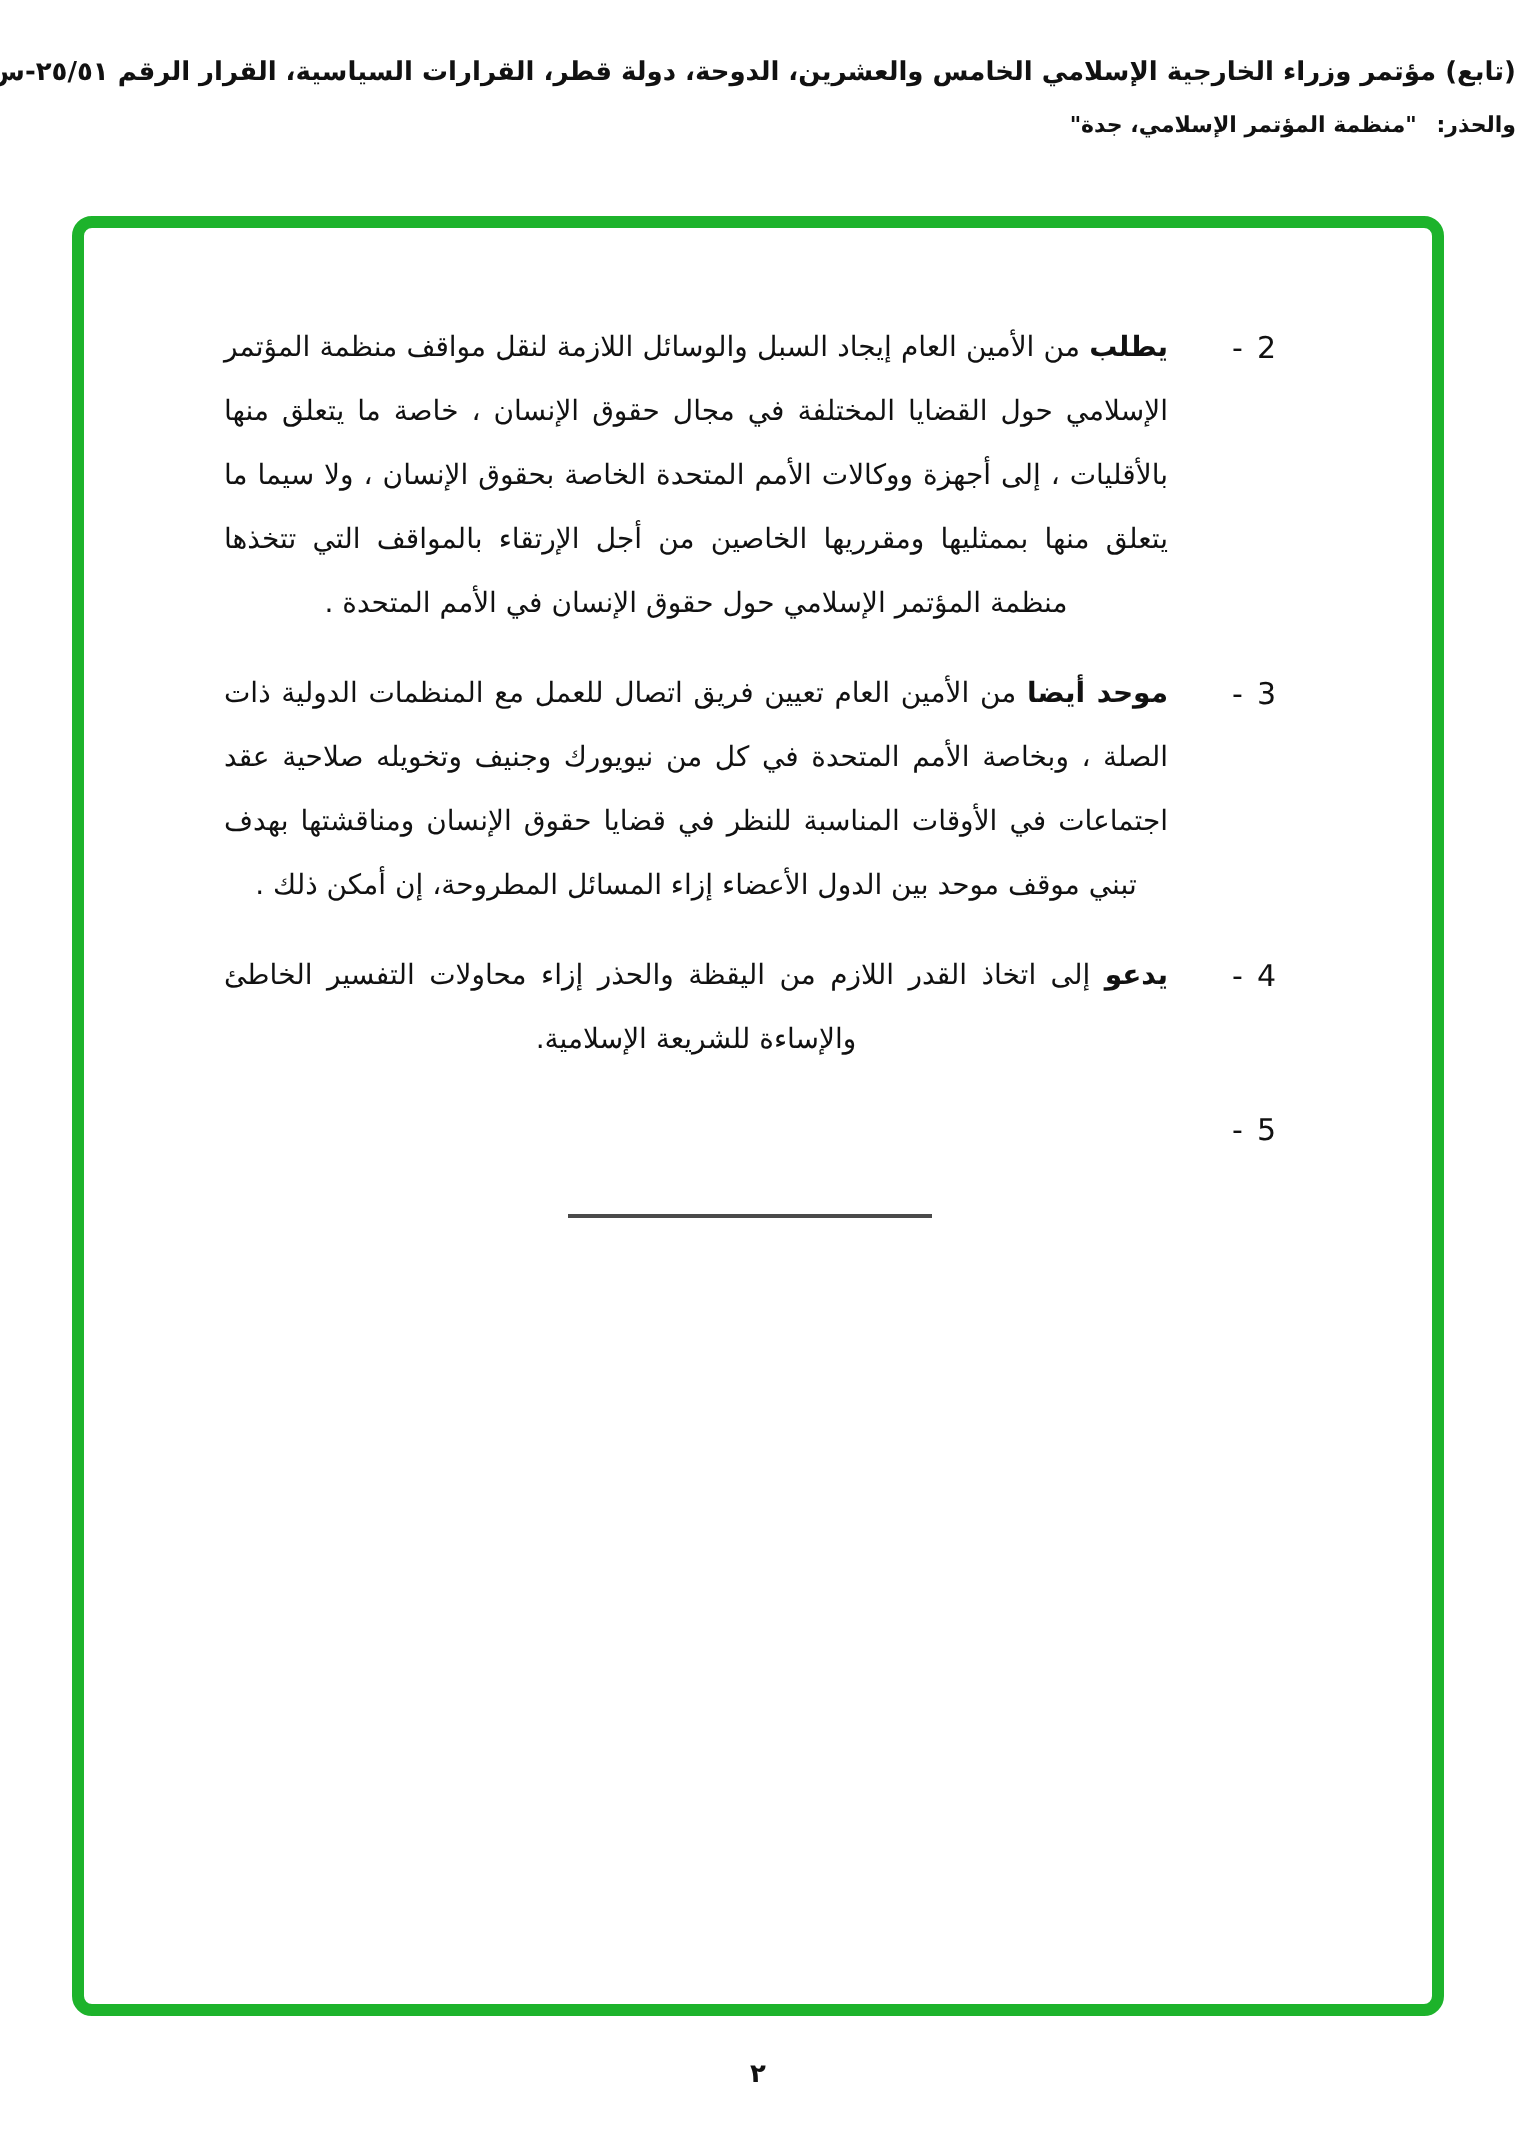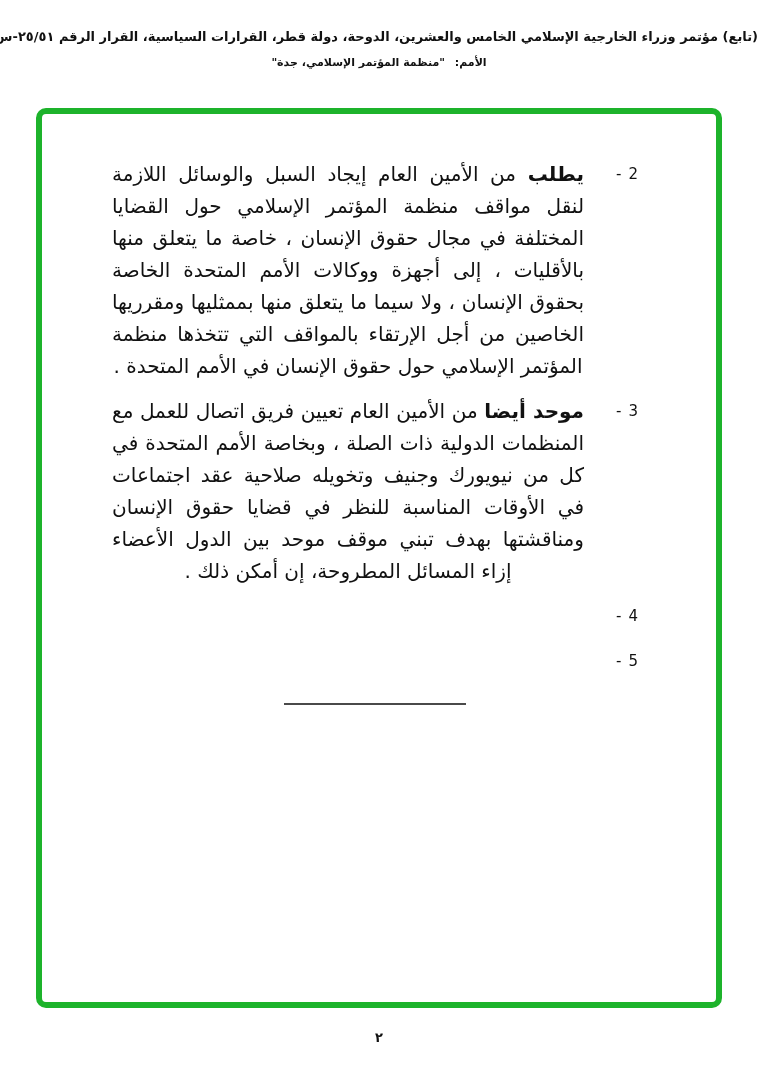--- a/index.html
+++ b/index.html
@@ -9,21 +9,21 @@
     font-family:"DejaVu Sans",sans-serif;
     color:#111111;
     position:relative;
     overflow:hidden;
   }
   .page{position:absolute;inset:0;}
 
   
   .header{
     position:absolute;top:26px;left:0;right:0;
-    direction:rtl;text-align:center;
+    direction:rtl;text-align:right;
   }
   .header-line1{
     font-size:13px;font-weight:bold;
     white-space:nowrap;
     letter-spacing:0;
     line-height:22px;
   }
   .header-line2{
     margin-top:6px;
     font-size:11px;font-weight:bold;
@@ -59,21 +59,21 @@
     display:flex;
     justify-content:flex-end;
     align-items:flex-start;
     gap:7px;
     font-size:15px;
     line-height:32px;
     padding-left:2px;
   }
   .item-text{
     flex:1;
-    font-size:20px;
+    font-size:14px;
     line-height:32px;
     text-align:justify;
     text-align-last:center;
     -moz-text-align-last:center;
   }
   .item-lead{font-weight:bold;}
 
   .separator{
     width:182px;
     margin:26px auto 0 auto;
@@ -90,21 +90,21 @@
   }
 </style>
 </head>
 <body>
 
 <div class="page">
 
   <div class="header">
     <div class="header-line1">(تابع) مؤتمر وزراء الخارجية الإسلامي الخامس والعشرين، الدوحة، دولة قطر، القرارات السياسية، القرار الرقم ٢٥/٥١-س</div>
     <div class="header-line2">
-      <span class="src-label">الأمم:</span>
+      <span class="src-label">والحذر:</span>
       <span>"منظمة المؤتمر الإسلامي، جدة"</span>
     </div>
   </div>
 
   <div class="frame"></div>
 
   <div class="content">
 
     <div class="item">
       <span class="item-marker">
@@ -120,20 +120,21 @@
         <span>3</span>
       </span>
       <p class="item-text" style="margin: 0px;"><span class="item-lead">موحد أيضا</span> <span>من الأمين العام تعيين فريق اتصال للعمل مع المنظمات الدولية ذات الصلة ، وبخاصة الأمم المتحدة في كل من نيويورك وجنيف وتخويله صلاحية عقد اجتماعات في الأوقات المناسبة للنظر في قضايا حقوق الإنسان ومناقشتها بهدف تبني موقف موحد بين الدول الأعضاء إزاء المسائل المطروحة، إن أمكن ذلك .</span></p>
     </div>
 
     <div class="item">
       <span class="item-marker">
         <span>-</span>
         <span>4</span>
       </span>
+      <p class="item-text" style="margin: 0px;"><span class="item-lead">يدعو</span> <span>إلى اتخاذ القدر اللازم من اليقظة والحذر إزاء محاولات التفسير الخاطئ والإساءة للشريعة الإسلامية.</span></p>
     </div>
 
     <div class="item">
       <span class="item-marker">
         <span>-</span>
         <span>5</span>
       </span>
     </div>
 
     <div class="separator"></div>

